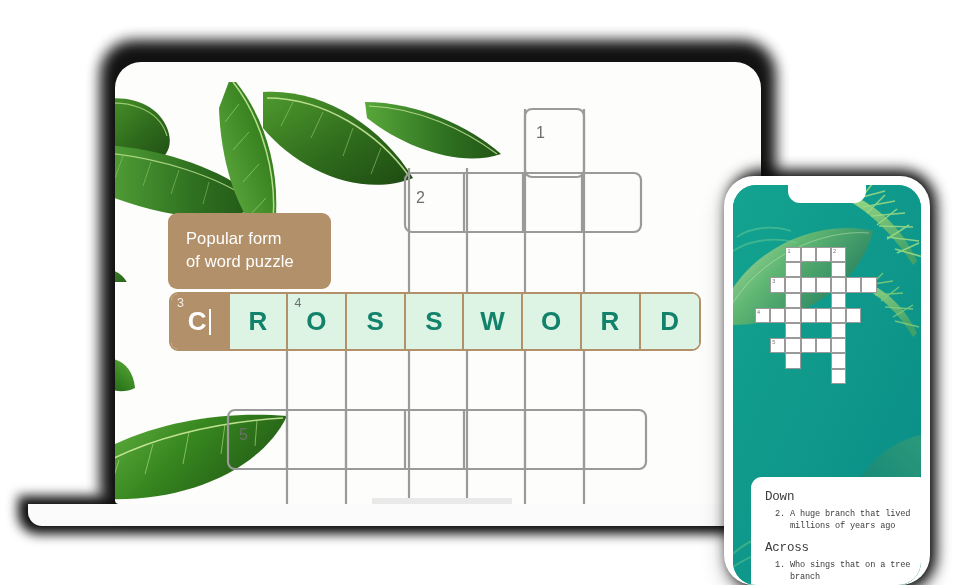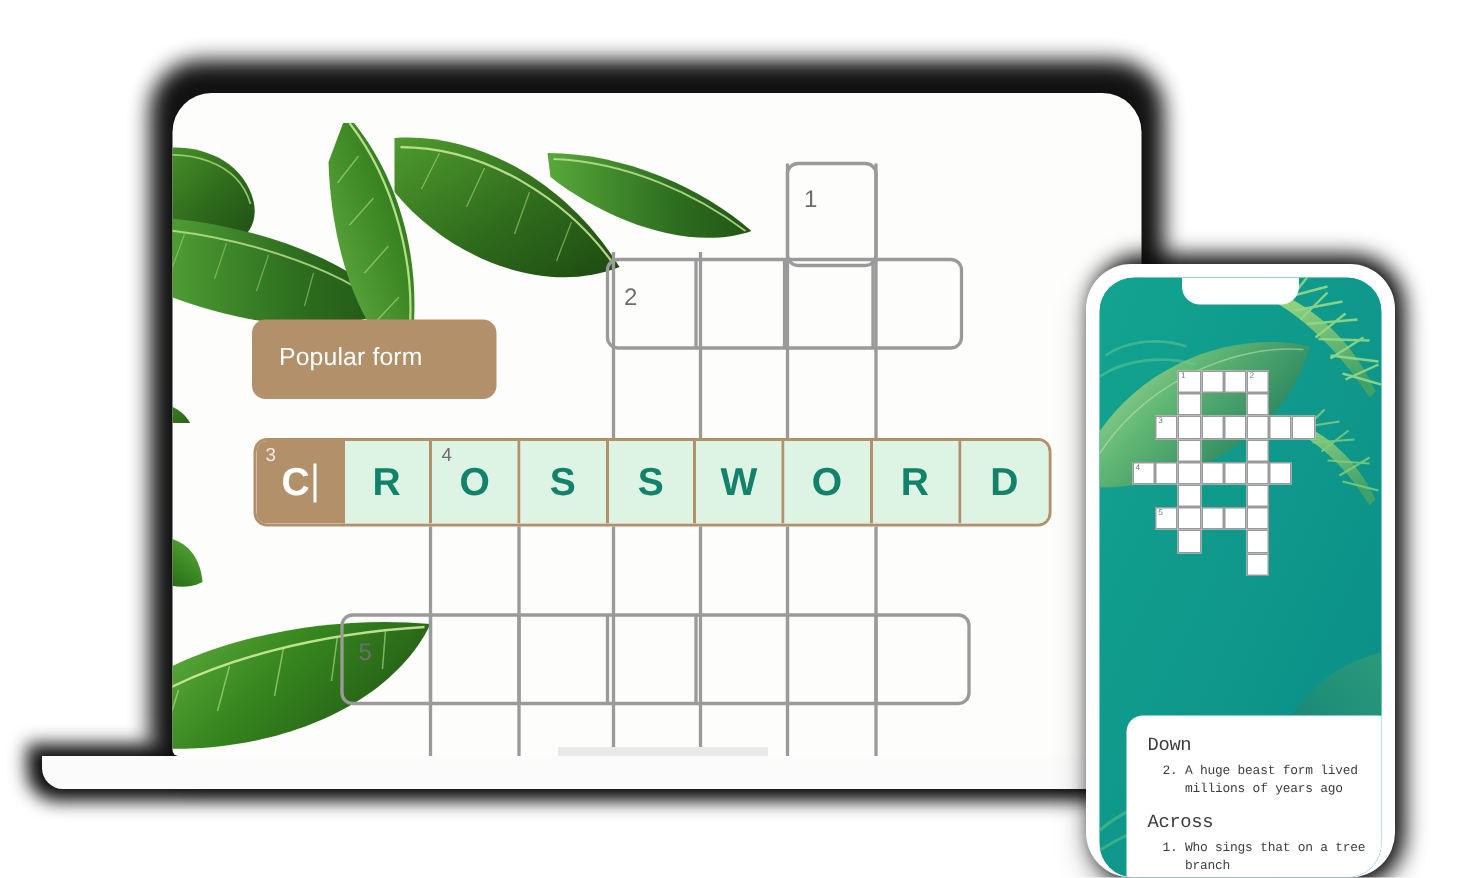--- a/index.html
+++ b/index.html
@@ -266,20 +266,21 @@
       <line x1="410" y1="348" x2="410" y2="407" stroke="#9a9a9a" stroke-width="2.2"></line>
       <line x1="469" y1="348" x2="469" y2="407" stroke="#9a9a9a" stroke-width="2.2"></line>
 
       <text x="421" y="76" font-family="Liberation Sans, sans-serif" font-size="16" fill="#6e6e6e">1</text>
       <text x="301" y="141" font-family="Liberation Sans, sans-serif" font-size="16" fill="#6e6e6e">2</text>
       <text x="124" y="378" font-family="Liberation Sans, sans-serif" font-size="16" fill="#6e6e6e">5</text>
     </svg>
 
     <div class="tooltip" style="left:53px; top:151px;">
       <div>Popular form</div>
+      <div>of word puzzle</div>
     </div>
 
     <div class="word-row" id="word-row" style="left:54px; top:230px;">
         <div class="wcell active">
           <span class="num">3</span>
           <span>C</span>
           <span class="caret"></span>
         </div>
         <div class="wcell">
           <span>R</span>
@@ -435,21 +436,21 @@
           <div class="pnum" style="left: 100px; top: 64px;">2</div>
           <div class="pnum" style="left: 39.2px; top: 94.4px;">3</div>
           <div class="pnum" style="left: 24px; top: 124.8px;">4</div>
           <div class="pnum" style="left: 39.2px; top: 155.2px;">5</div>
         </div>
 
       <div class="clue-card">
         <div class="clue-head">Down</div>
         <div class="clue-item">
           <span class="clue-n">2.</span>
-          <span>A huge beast form lived millions of years ago</span>
+          <span>A huge branch that lived millions of years ago</span>
         </div>
         <div class="clue-head second">Across</div>
         <div class="clue-item">
           <span class="clue-n">1.</span>
           <span>Who sings that on a tree branch</span>
         </div>
       </div>
     </div>
   </div>
 </div>

